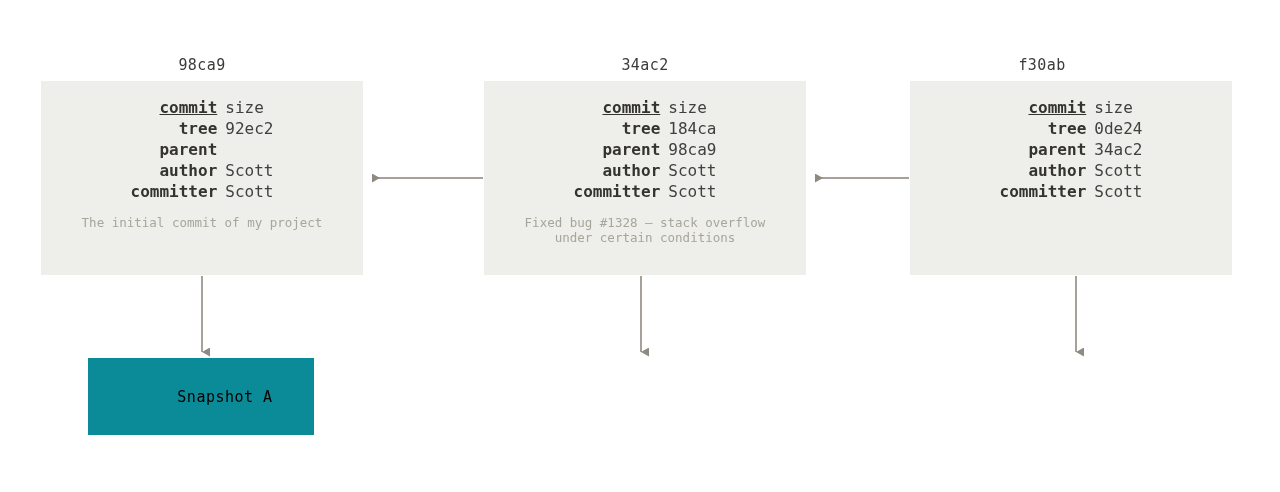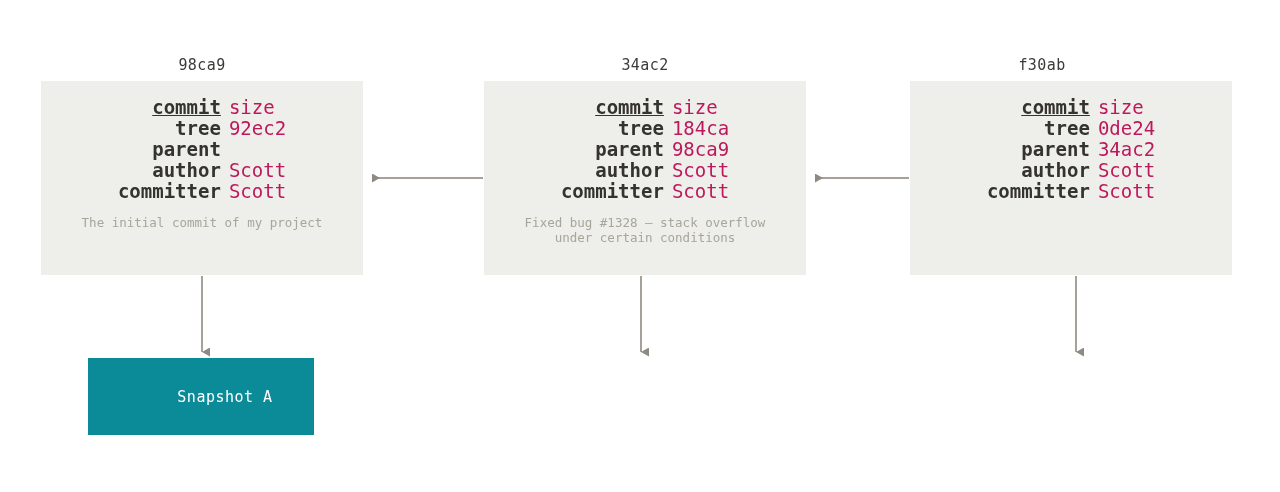--- a/index.html
+++ b/index.html
@@ -51,36 +51,36 @@
 
   .fields {
     display: table;
     margin: 0 auto;
     border-collapse: collapse;
   }
   .field-row { display: table-row; }
   .field-key, .field-val {
     display: table-cell;
     font-family: "DejaVu Sans Mono", monospace;
-    font-size: 19px;
+    font-size: 16px;
     line-height: 21px;
     white-space: pre;
   }
   .field-key {
     text-align: right;
     font-weight: bold;
     color: #35332f;
     padding-right: 8px;
   }
   .field-key.underline {
     text-decoration: underline;
   }
   .field-val {
     text-align: left;
-    color: #be185d;
+    color: #404040;
     font-weight: normal;
   }
 
   .commit-message {
     margin-top: 13px;
     text-align: center;
     font-family: "DejaVu Sans Mono", monospace;
     font-size: 12.5px;
     line-height: 15px;
     color: #a8a59b;
@@ -97,21 +97,21 @@
     display: flex;
     align-items: center;
     justify-content: center;
   }
   .snapshot-box.s0 { left: 88px;  top: 358px; }
   .snapshot-box.s1 { left: 528px; top: 358px; }
   .snapshot-box.s2 { left: 962px; top: 358px; }
   .snapshot-label {
     font-family: "DejaVu Sans Mono", monospace;
     font-size: 15px;
-    color: #ffffff;
+    color: #000000;
     letter-spacing: 0.5px;
     margin-left: 48px;
   }
 
   
   .arrow-svg {
     position: absolute;
     left: 0; top: 0;
     width: 1280px;
     height: 492px;

